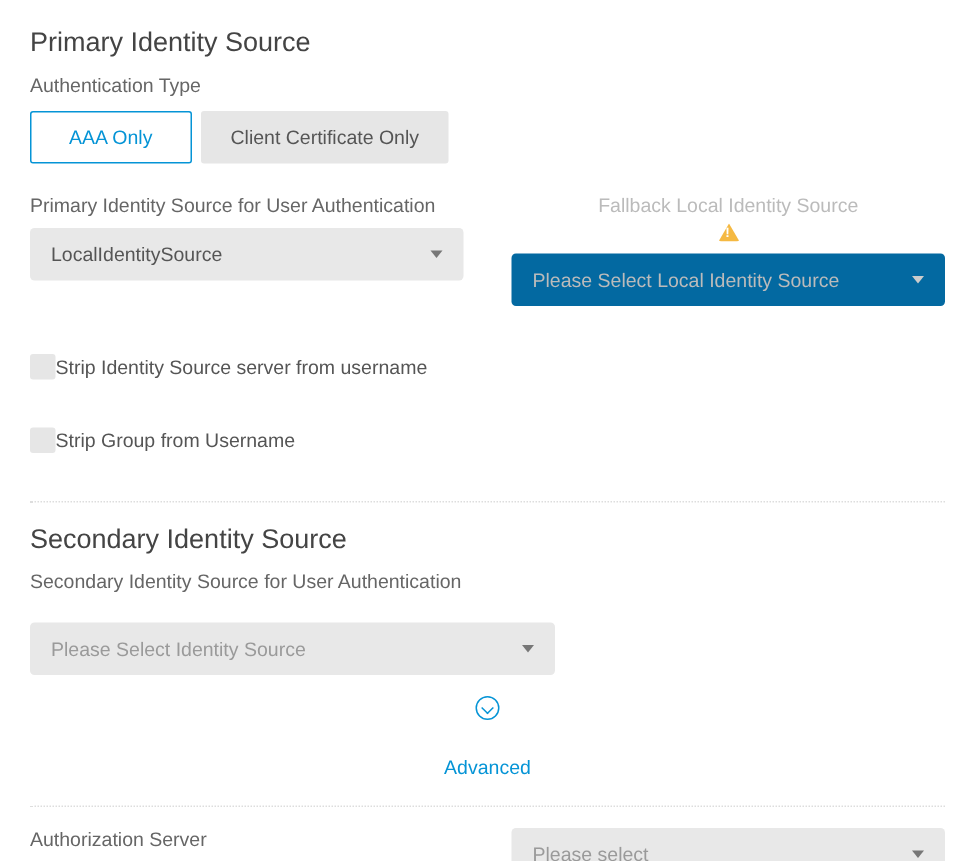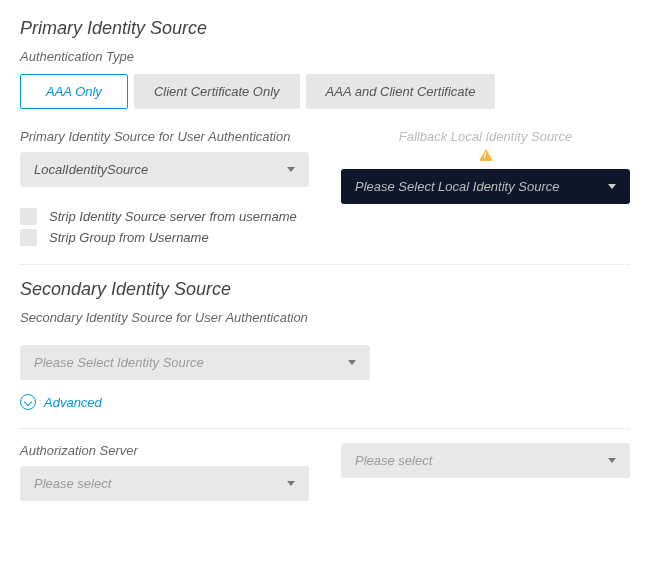--- a/index.html
+++ b/index.html
@@ -1,15 +1,15 @@
 <!DOCTYPE html>
 <html><head>
   <meta charset="utf-8">
   <style>
-    * { box-sizing: border-box; margin: 0; padding: 0; font-style: italic; }
+    * { box-sizing: border-box; margin: 0; padding: 0; }
     body {
       font-family: -apple-system, BlinkMacSystemFont, "Segoe UI", Arial, sans-serif;
       background: #fff;
       padding: 18px 20px;
       width: 650px;
       color: #555;
     }
     .section-header {
       font-size: 18px;
       color: #444;
@@ -72,59 +72,59 @@
       border-radius: 3px;
       font-size: 13px;
       color: #555;
       cursor: pointer;
       width: 100%;
     }
     .select-box.placeholder {
       color: #9a9a9a;
     }
     .select-box.disabled {
-      background: #0f172a;
+      background: #0369a1;
       color: #bbb;
       cursor: not-allowed;
     }
     .chevron {
       width: 0;
       height: 0;
       border-left: 4px solid transparent;
       border-right: 4px solid transparent;
       border-top: 5px solid #777;
     }
     .chevron.disabled { border-top-color: #ccc; }
     .checkbox-row {
       display: flex;
       align-items: center;
-      gap: 12px;
-      margin: 4px 0;
+      margin: 32px 0;
       font-size: 13px;
       color: #555;
     }
     .checkbox {
       width: 17px;
       height: 17px;
       background: #e6e6e6;
       border-radius: 2px;
       cursor: pointer;
     }
     .divider {
       border-top: 1px dotted #ddd;
       margin: 18px 0 14px 0;
     }
     .expander {
       display: flex;
       align-items: center;
-      gap: 8px;
+      gap: 24px;
       color: #0594d6;
       font-size: 13px;
       cursor: pointer;
       margin: 14px 0 6px 0;
+      flex-direction: column;
     }
     .expander-icon {
       width: 16px;
       height: 16px;
       border: 1.5px solid #0594d6;
       border-radius: 50%;
       position: relative;
     }
     .expander-icon::after {
       content: "";
@@ -164,21 +164,20 @@
   </style>
 </head>
 <body>
 
 <h2 class="section-header">Primary Identity Source</h2>
 <span class="field-label">Authentication Type</span>
 
 <div class="toggle-group">
   <button class="toggle-btn active">AAA Only</button>
   <button class="toggle-btn">Client Certificate Only</button>
-  <button class="toggle-btn">AAA and Client Certificate</button>
 </div>
 
 <div class="row">
   <div class="col">
     <div class="label-top">Primary Identity Source for User Authentication</div>
     <div class="select-box">
       <span>LocalIdentitySource</span>
       <span class="chevron"></span>
     </div>
   </div>

